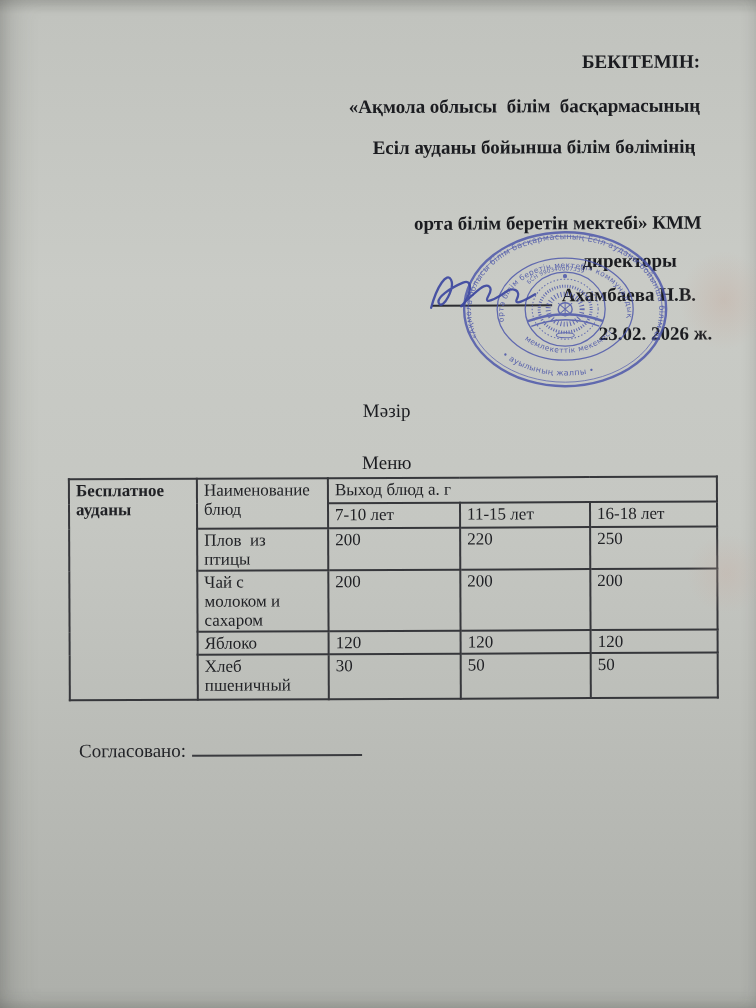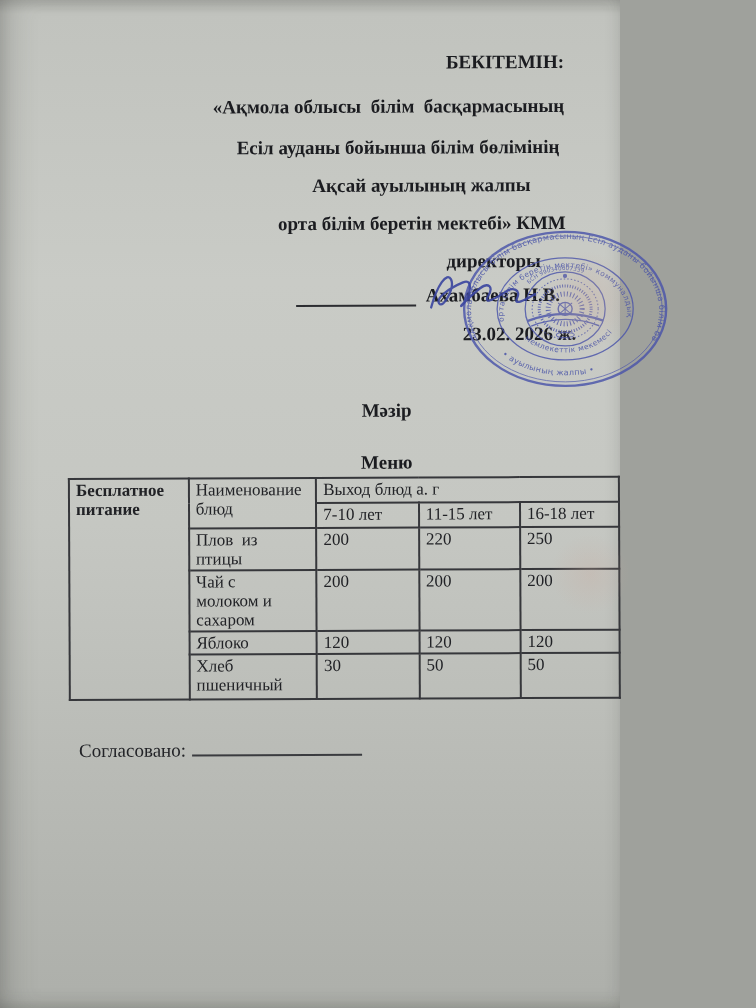--- a/index.html
+++ b/index.html
@@ -1,28 +1,28 @@
 <!DOCTYPE html>
 <html><head>
 <meta charset="utf-8">
 <style>
   html,body{margin:0;padding:0;}
   body{width:756px;height:1008px;overflow:hidden;background:#9fa19c;}
   .paper{
-    position:relative;width:620px;height:1008px;
+    position:relative;width:756px;height:1008px;
     font-family:"Liberation Serif","DejaVu Serif",serif;
     color:#1f2023;
     background:linear-gradient(180deg,#a9aba6 0px,#c1c3be 14px,#c9cbc6 28%,#c5c7c2 52%,#b8bab5 78%,#adafaa 100%);
     box-shadow:inset 22px 0 34px -22px rgba(70,72,68,.45),
                inset -8px 0 22px -16px rgba(70,72,68,.3),
                inset 0 -10px 20px -12px rgba(60,62,58,.35);
   }
   .content{position:absolute;inset:0;transform:rotate(-.25deg);}
   .hline{position:absolute;white-space:pre;font-weight:bold;font-size:19px;line-height:22px;color:#1b1c20;}
-  .title{position:absolute;left:322px;width:130px;text-align:center;font-weight:bold;font-size:19px;color:#1b1c20;}
+  .title{position:absolute;left:322px;width:130px;text-align:center;font-weight:normal;font-size:19px;color:#1b1c20;}
   
   .smudge{position:absolute;pointer-events:none;}
   
   .stamp{position:absolute;left:461px;top:229px;width:210px;height:162px;opacity:.82;}
   .sig{position:absolute;left:424px;top:264px;width:132px;height:56px;opacity:.9;}
   .sig-row{position:absolute;top:285px;right:59px;font-weight:bold;font-size:19px;color:#1b1c20;display:flex;align-items:flex-end;}
   .sig-blank{display:inline-block;width:120px;height:17px;border-bottom:2px solid #2c2d31;margin-right:10px;}
   
   table.menu{position:absolute;left:68px;top:477px;border-collapse:collapse;table-layout:fixed;}
   table.menu td{border:2px solid #36373b;font-size:17px;line-height:19px;vertical-align:top;padding:1px 6px;white-space:pre-wrap;color:#212226;}
@@ -38,21 +38,20 @@
 </style>
 </head>
 <body>
 
 <div class="paper">
   <div class="content">
 
     <div class="hline" style="top:52px;right:54px;">БЕКІТЕМІН:</div>
     <div class="hline" style="top:96px;right:54px;">«Ақмола облысы  білім  басқармасының</div>
     <div class="hline" style="top:137px;right:59px;">Есіл ауданы бойынша білім бөлімінің</div>
-    <div class="hline" style="top:175px;right:88px;">Ақсай ауылының жалпы</div>
     <div class="hline" style="top:213px;right:53px;">орта білім беретін мектебі» КММ</div>
     <div class="hline" style="top:251px;right:78px;">директоры</div>
 
     <div class="sig-row">
       <span class="sig-blank"></span>
       <span>Ахамбаева Н.В.</span>
     </div>
     <div class="hline" style="top:324px;right:43px;">23.02. 2026 ж.</div>
 
     <svg class="stamp" viewBox="0 0 210 162">
@@ -92,21 +91,21 @@
       <path d="M 8,44 C 14,22 24,8 28,16 C 32,24 20,46 16,40 C 12,34 28,24 40,19 C 52,14 46,36 39,42 C 34,46 48,32 57,25 C 65,19 71,23 65,33 C 60,42 73,35 82,29 C 90,23 98,27 94,35 C 90,43 102,37 112,31" fill="none" stroke="#3b46a0" stroke-width="2.3" stroke-linecap="round"></path>
     </svg>
 
     <div class="title" style="top:400px;">Мәзір</div>
     <div class="title" style="top:452px;">Меню</div>
 
     <table class="menu">
       <tbody>
           <tr style="height:25px;">
         <td class="c1" rowspan="6">Бесплатное
-питание</td>
+ауданы</td>
         <td class="c2" rowspan="2">Наименование
 блюд</td>
         <td class="c3" colspan="3">Выход блюд а. г</td>
       </tr>
       <tr style="height:25px;">
         <td class="c3">7-10 лет</td>
         <td class="c4">11-15 лет</td>
         <td class="c5">16-18 лет</td>
       </tr>
       <tr style="height:40px;">

